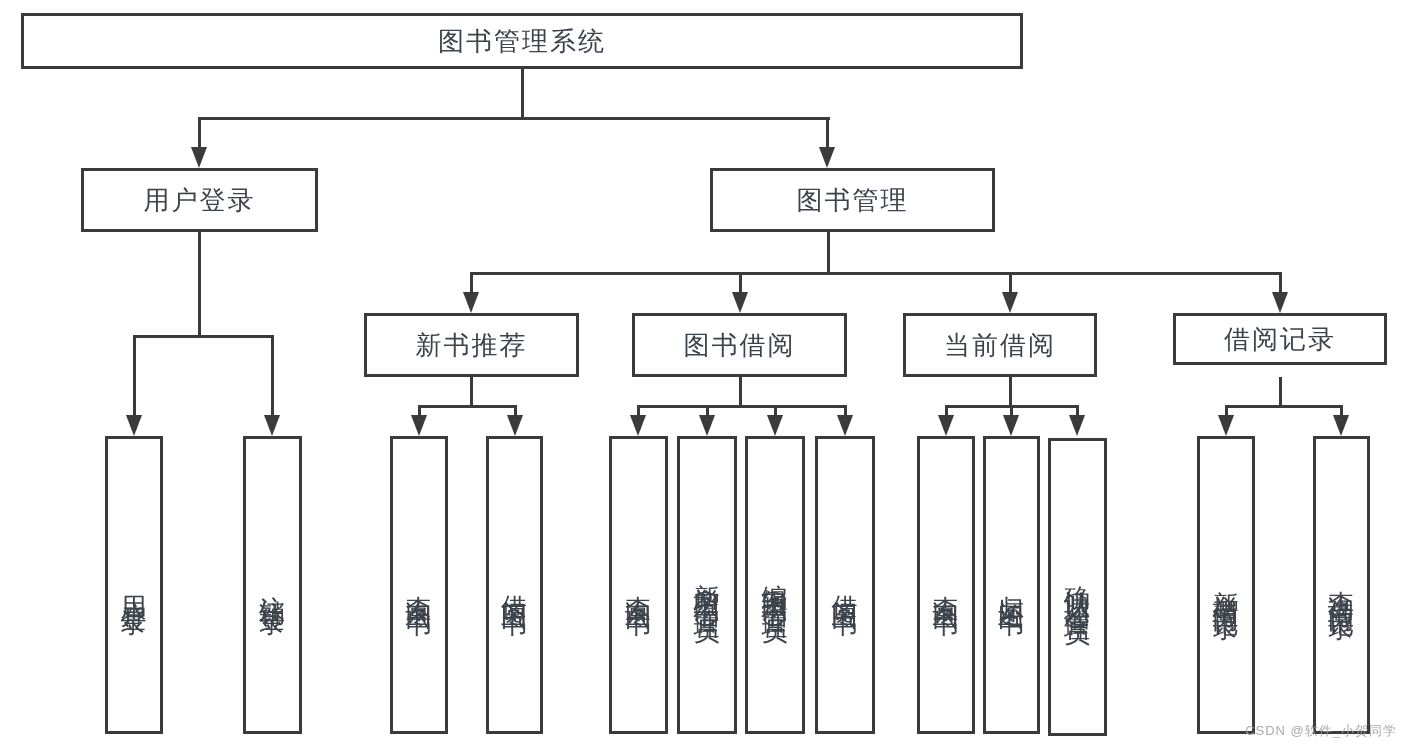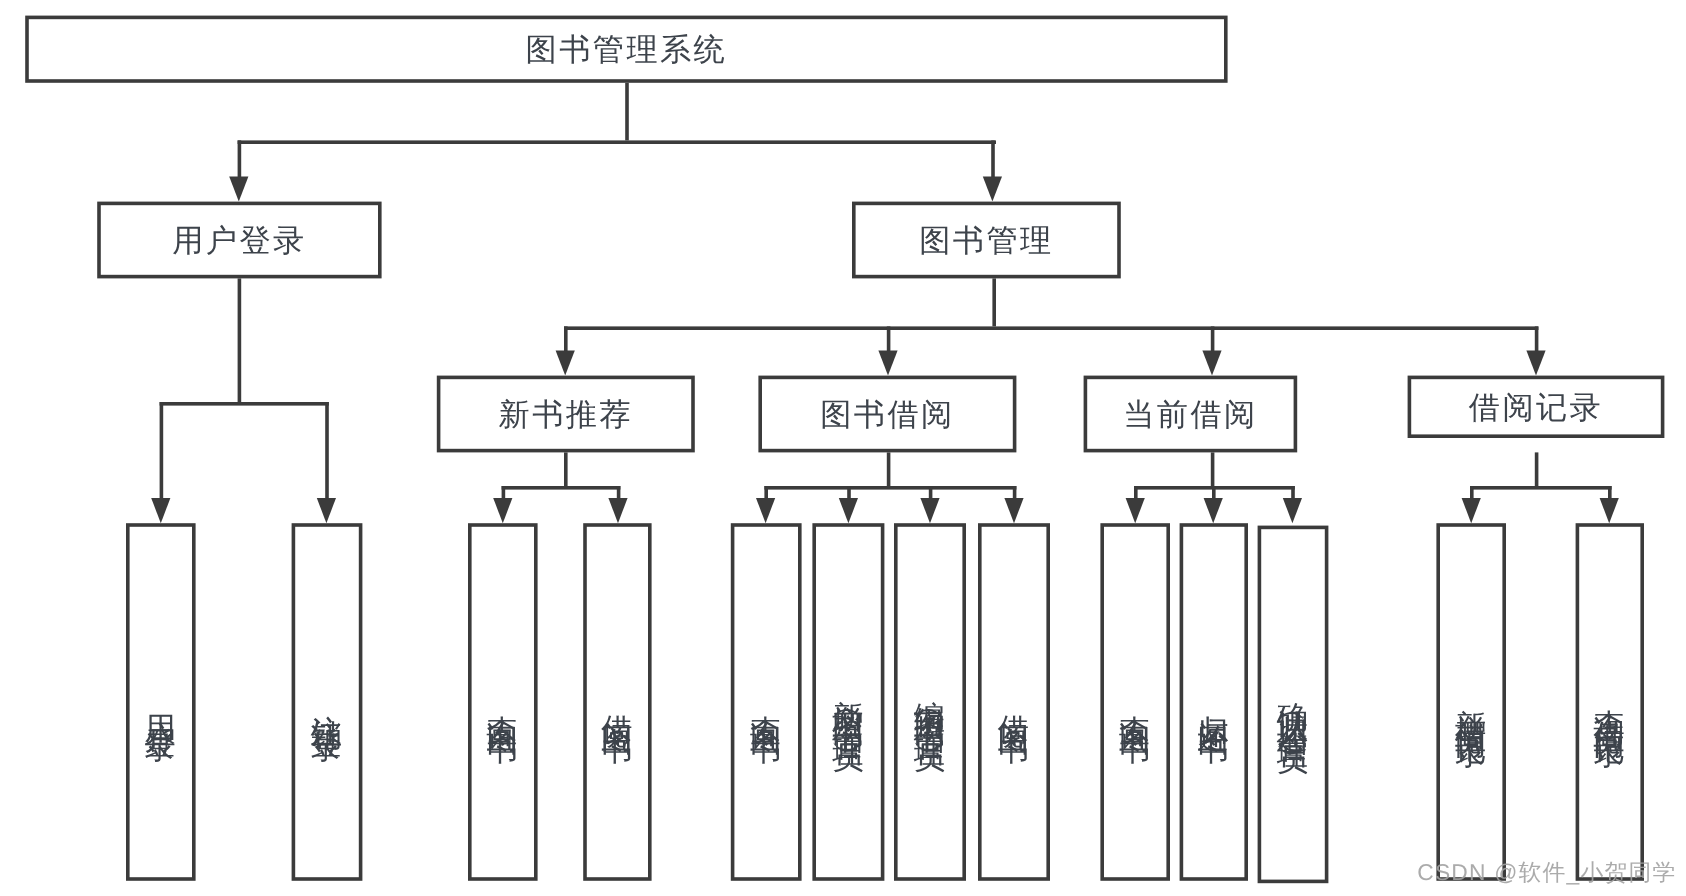--- a/index.html
+++ b/index.html
@@ -18,21 +18,21 @@
   }
   .hline{position:absolute;height:3px;background:#3b3b3b;}
   .vline{position:absolute;width:3px;background:#3b3b3b;}
   .arrow{
     position:absolute;width:0;height:0;
     border-left:8px solid transparent;border-right:8px solid transparent;
     border-top:21px solid #3b3b3b;
   }
   .watermark{
     position:absolute;right:8px;bottom:7px;z-index:5;
-    color:rgba(162,162,162,0.9);font-size:19px;letter-spacing:1px;
+    color:rgba(162,162,162,0.9);font-size:13px;letter-spacing:1px;
   }
 </style>
 </head>
 <body>
 
 <div id="stage">
 
   <div class="node h" style="left:21px;top:13px;width:1002px;height:56px">
     <span>图书管理系统</span>
   </div>
@@ -40,21 +40,21 @@
   <div class="vline" style="left:521px;top:69px;height:48px"></div>
   <div class="hline" style="left:198px;top:117px;width:632px"></div>
   <div class="vline" style="left:198px;top:117px;height:33px"></div>
   <div class="arrow" style="left:191px;top:147px"></div>
   <div class="vline" style="left:826px;top:117px;height:33px"></div>
   <div class="arrow" style="left:819px;top:147px"></div>
 
   <div class="node h" style="left:81px;top:168px;width:237px;height:64px">
     <span>用户登录</span>
   </div>
-  <div class="node h" style="left:710px;top:168px;width:224px;height:64px">
+  <div class="node h" style="left:710px;top:168px;width:285px;height:64px">
     <span>图书管理</span>
   </div>
 
   <div class="vline" style="left:198px;top:232px;height:103px"></div>
   <div class="hline" style="left:133px;top:335px;width:141px"></div>
   <div class="vline" style="left:133px;top:335px;height:83px"></div>
   <div class="arrow" style="left:126px;top:415px"></div>
   <div class="vline" style="left:271px;top:335px;height:83px"></div>
   <div class="arrow" style="left:264px;top:415px"></div>
 
@@ -68,21 +68,21 @@
   <div class="arrow" style="left:1002px;top:292px"></div>
   <div class="vline" style="left:1279px;top:272px;height:23px"></div>
   <div class="arrow" style="left:1272px;top:292px"></div>
 
   <div class="node h" style="left:632px;top:313px;width:215px;height:64px">
     <span>图书借阅</span>
   </div>
   <div class="node h" style="left:364px;top:313px;width:215px;height:64px">
     <span>新书推荐</span>
   </div>
-  <div class="node h" style="left:903px;top:313px;width:178px;height:64px">
+  <div class="node h" style="left:903px;top:313px;width:194px;height:64px">
     <span>当前借阅</span>
   </div>
   <div class="node h" style="left:1173px;top:313px;width:214px;height:52px">
     <span>借阅记录</span>
   </div>
 
   <div class="vline" style="left:470px;top:377px;height:28px"></div>
   <div class="hline" style="left:418px;top:405px;width:99px"></div>
   <div class="vline" style="left:418px;top:405px;height:12px"></div>
   <div class="arrow" style="left:411px;top:415px"></div>

